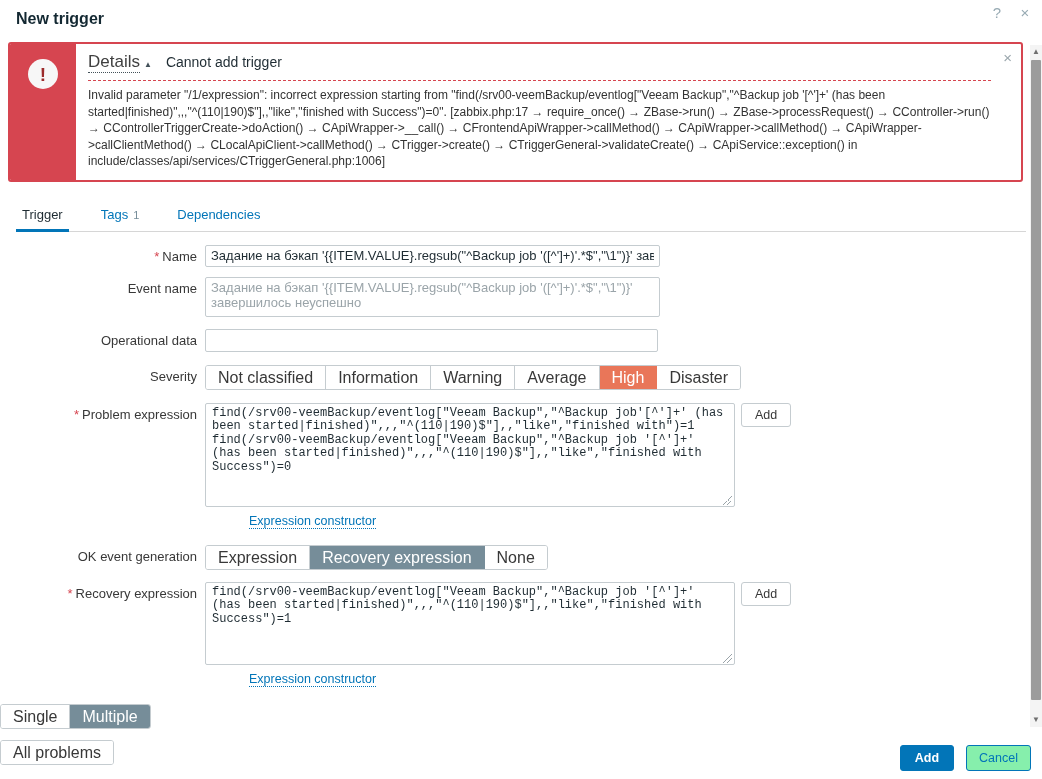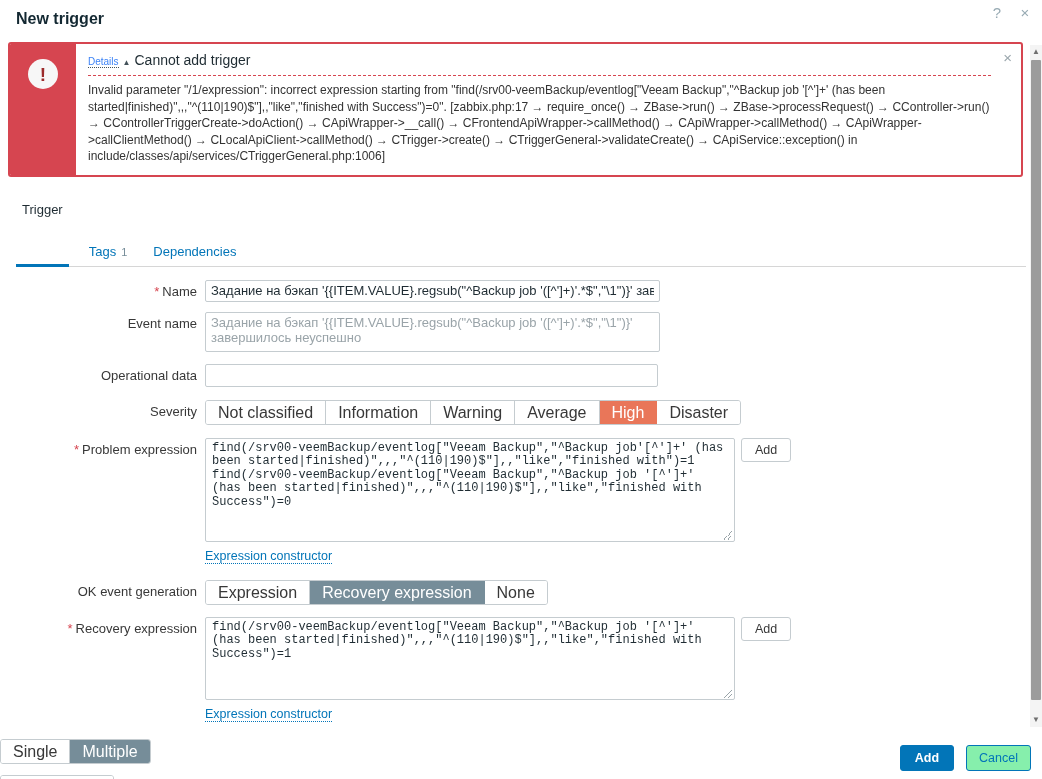--- a/index.html
+++ b/index.html
@@ -17,32 +17,32 @@
   .msg-bad { display:flex; margin:14px 19px 0 8px; border:2px solid #d64550;
     border-radius:3px; background:#fff; min-height:126px; position:relative; }
   .msg-strip { width:66px; background:#d64550; border-radius:1px 0 0 1px; flex:0 0 66px;
     display:flex; justify-content:center; }
   .msg-circle { width:30px; height:30px; margin-top:15px; background:#f7f7f7; border-radius:50%;
     display:flex; align-items:center; justify-content:center; }
   .msg-excl { color:#9c2b2b; font-weight:bold; font-size:19px; line-height:1; }
   .msg-body { flex:1; padding:8px 30px 10px 12px; position:relative; }
   .msg-close { position:absolute; top:5px; right:9px; color:#9ba7ad; font-size:15px; cursor:pointer; }
   .msg-head { display:flex; align-items:baseline; }
-  .details-link { font-size:10px; color:#3b82f6; border-bottom:1px dotted #435159;
+  .details-link { font-size:17px; color:#404040; border-bottom:1px dotted #435159;
     text-decoration:none; cursor:pointer; }
   .details-arrow { font-size:8px; color:#435159; margin-left:4px; }
-  .msg-title { font-size:14px; margin-left:4px; color:#1f2c33; }
+  .msg-title { font-size:14px; margin-left:14px; color:#1f2c33; }
   .msg-sep { border:none; border-top:1px dashed #d64550; margin:7px 0 6px 0; }
   .msg-text { font-size:12px; line-height:16.5px; color:#333; word-break:break-word; }
 
   
-  .tabs { margin:21px 16px 0 16px; border-bottom:1px solid #d6d6d6; display:flex; gap:14px; }
+  .tabs { margin:21px 16px 0 16px; border-bottom:1px solid #d6d6d6; display:flex; gap:26px; }
   .tab { font-size:13px; padding:4px 6px 7px 6px; text-decoration:none; cursor:pointer; }
   .tab.active { color:#1f2c33; border-bottom:3px solid #0275b8; margin-bottom:-1px; }
-  .tab.link { color:#0275b8;margin-top:42px; }
+  .tab.link { color:#0275b8; }
   .tab-badge { font-size:11px; color:#768d99; margin-left:5px; }
 
   
   .form { margin-top:13px; }
   .row { display:flex; align-items:flex-start; margin-bottom:10px; }
   .row > .lbl { width:205px; flex:0 0 205px; text-align:right; padding-right:8px;
     padding-top:4px; font-size:13px; color:#383838; }
   .req { color:#d64550; margin-right:3px; }
   input[type=text], textarea { border:1px solid #c5ccd0; border-radius:2px; font-size:13px;
     color:#1f2c33; padding:2px 5px; outline:none; background:#fff;
@@ -68,21 +68,21 @@
   textarea.expr.recovery { height:83px; }
   .grip { position:absolute; width:10px; height:10px; right:3px; cursor:nwse-resize;
     background:
       linear-gradient(135deg, transparent 0 55%, #9aa4a9 55% 60%, transparent 60% 75%, #9aa4a9 75% 80%, transparent 80%);
   }
   .btn-sm { margin-left:6px; font-size:12.5px; color:#383838; background:#fff;
     border:1px solid #c5ccd0; border-radius:3px; padding:4px 13px; cursor:pointer;
     font-family:"Liberation Sans", sans-serif; }
   .constructor-link { display:inline-block; margin-top:5px; font-size:12.5px; color:#0275b8;
     text-decoration:none; border-bottom:1px dotted #0275b8; cursor:pointer; }
-  .row.link-row { margin-top:-6px; margin-bottom:14px; }
+  .row.link-row { margin-top:-6px; margin-bottom:14px;gap:44px; }
 
   
   .footer { position:absolute; right:11px; bottom:8px; display:flex; gap:12px; }
   .btn-add { background:#0275b8; color:#fff; font-weight:bold; font-size:12.5px;
     border:1px solid #0275b8; border-radius:3px; padding:5px 14px; cursor:pointer;
     font-family:"Liberation Sans", sans-serif; }
   .btn-cancel { background:#86efac; color:#0275b8; font-size:12.5px; border:1px solid #0275b8;
     border-radius:3px; padding:5px 12px; cursor:pointer; font-family:"Liberation Sans", sans-serif; }
 
   

